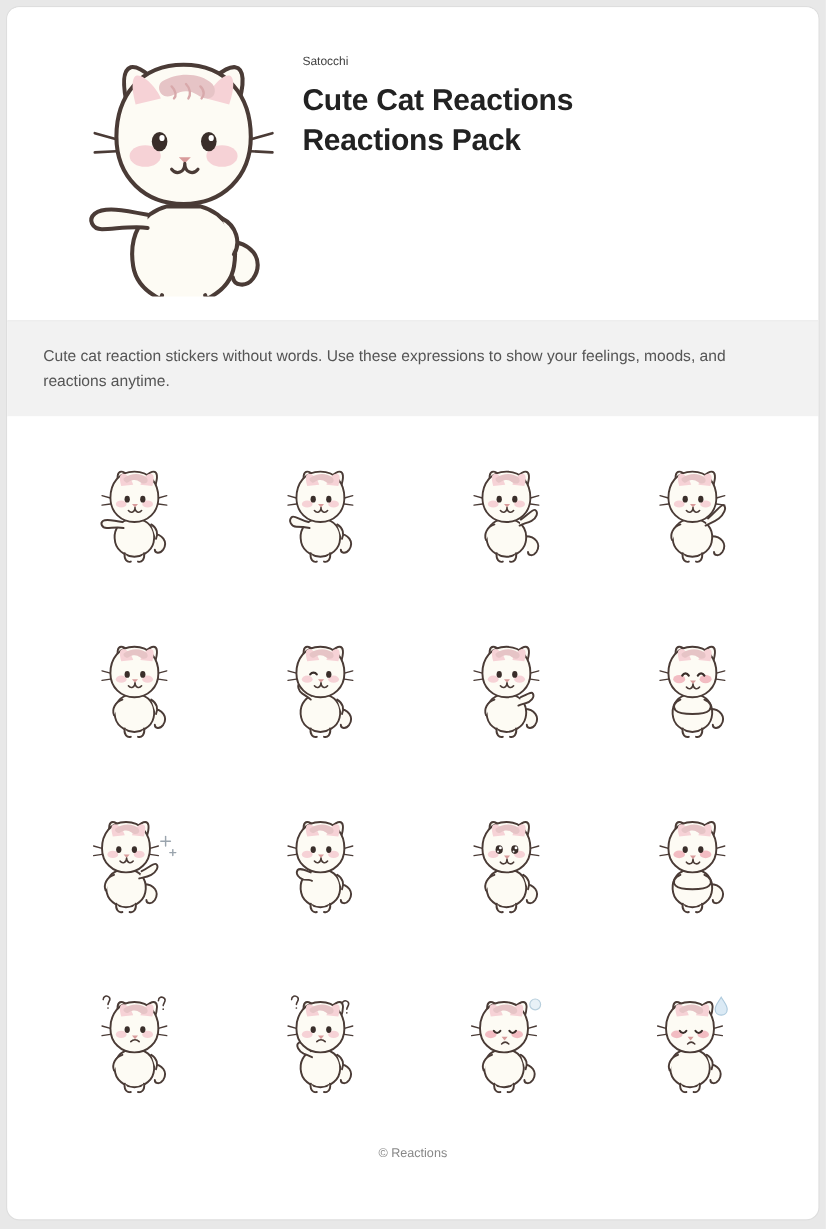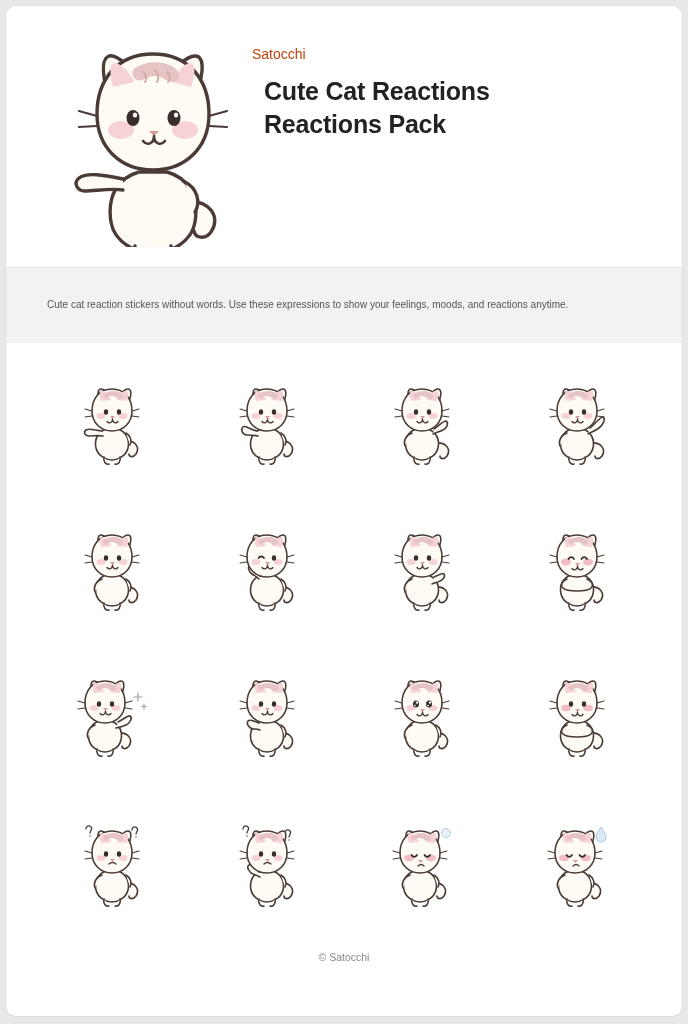--- a/index.html
+++ b/index.html
@@ -42,45 +42,45 @@
     height: 230px;
     display: flex;
     align-items: center;
     justify-content: center;
   }
   .title-block {
     padding-top: 22px;
     padding-left: 12px;
   }
   .author {
-    font-size: 14px;
-    color: #c2410c;
+    font-size: 10px;
+    color: #404040;
     margin: 0 0 10px 0;
     line-height: 1.2;
   }
   .pack-title {
     font-size: 25px;
     font-weight: bold;
     color: #222222;
     line-height: 1.32;
-    margin: 12px;
+    margin: 0;
     max-width: 300px;
     letter-spacing: -0.2px;
   }
   
   .desc-band {
     background: #f2f2f2;
     padding: 18px 30px 18px 30px;
     box-sizing: border-box;
   }
   .desc-text {
-    font-size: 10px;
+    font-size: 13px;
     color: #555555;
     line-height: 1.65;
-    margin: 11px;
+    margin: 0;
   }
   
   .sticker-area {
     background: #ffffff;
     padding: 10px 28px 0 28px;
     box-sizing: border-box;
   }
   .sticker-grid {
     display: grid;
     grid-template-columns: repeat(4, 1fr);
@@ -698,17 +698,17 @@
                   <path d="M12 31 L5 32"></path>
                 <path d="M52 26 L59 24"></path>
                   <path d="M52 31 L59 32"></path>
               </g>
             </g>
           </svg>
         </div>
 
       </div>
 
-      <div class="footer">© Satocchi</div>
+      <div class="footer">© Reactions</div>
     </div>
 
   </div>
 </div>
 
 </body></html>

